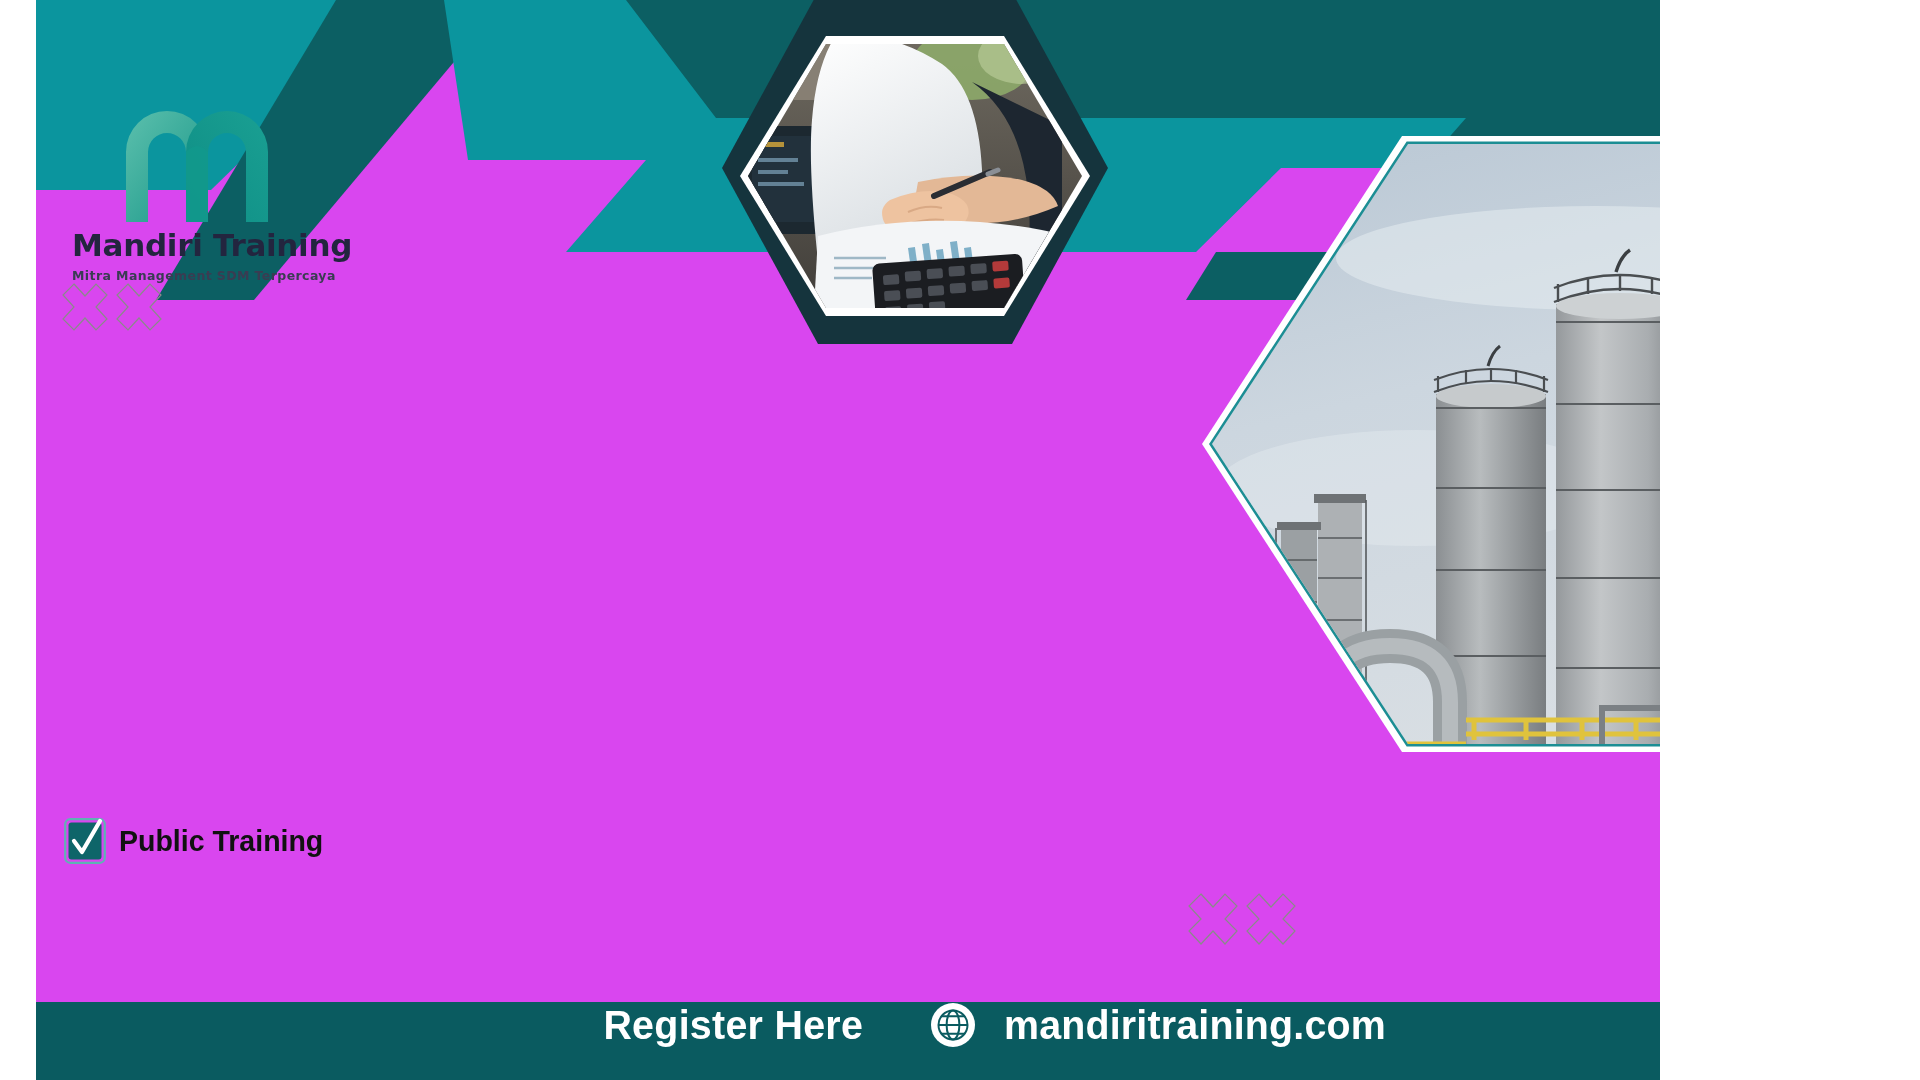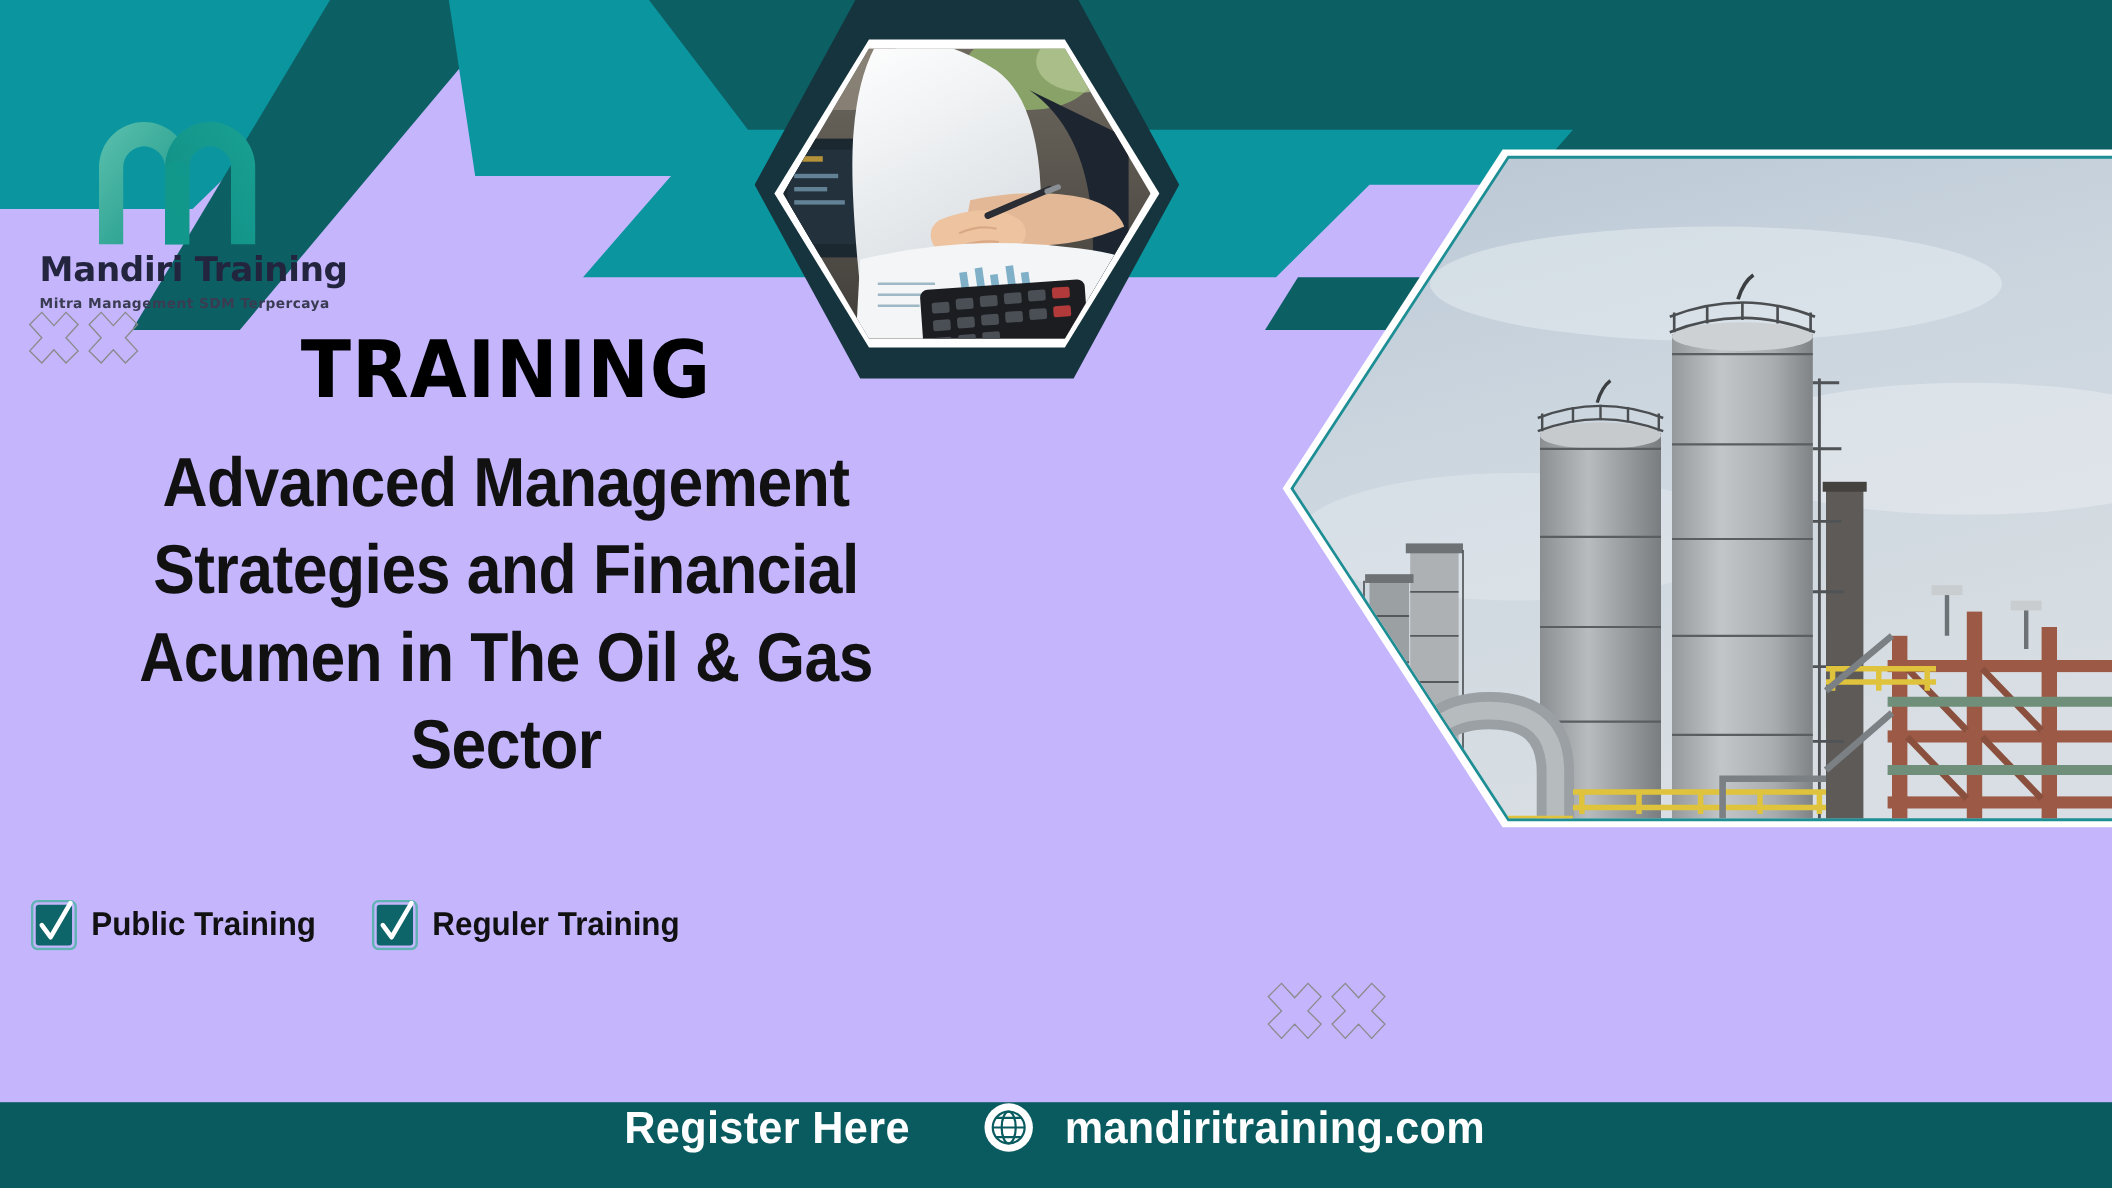--- a/index.html
+++ b/index.html
@@ -2,21 +2,21 @@
 <html><head>
 <meta charset="utf-8">
 <style>
   * { margin:0; padding:0; box-sizing:border-box; }
   html,body{ background:#ffffff; }
   body{
     width:1920px; height:1080px;
     font-family:"Liberation Sans", sans-serif;
     overflow:hidden; position:relative;
   }
-  #poster{ position:absolute; inset:0; width:1920px; height:1080px; background:#c4b5fd; overflow:hidden; }
+  #poster{ position:absolute; inset:0; width:1624px; height:1080px; background:#d946ef; overflow:hidden;margin-left:36px; }
 
   
   .bands{ position:absolute; left:0; top:0; width:1920px; height:300px; }
 
   
   .logo-block{ position:absolute; left:36px; top:100px; width:250px; text-align:center; }
   .logo-mark{ width:162px; height:125px; margin:0 auto; display:block; }
   .logo-name{
     font-family:"DejaVu Sans", sans-serif;
     font-weight:bold; font-size:31px; color:#23253f;
@@ -132,46 +132,29 @@
 
   <div class="xdeco" style="left:1148px; top:888px;">
     <svg width="116" height="66" viewBox="0 0 116 66" aria-hidden="true">
       <g fill="none" stroke="#8a8a8a" stroke-width="1.2">
         <polygon points="17,6 29,19 41,6 53,18 41,31 53,43 41,56 29,43 17,56 5,43 17,31 5,18"></polygon>
         <polygon points="75,6 87,19 99,6 111,18 99,31 111,43 99,56 87,43 75,56 63,43 75,31 63,18"></polygon>
       </g>
     </svg>
   </div>
 
-  <div class="headline-wrap">
-    <div class="kicker">TRAINING</div>
-    <div class="title">
-      <div>Advanced Management</div>
-      <div>Strategies and Financial</div>
-      <div>Acumen in The Oil &amp; Gas</div>
-      <div>Sector</div>
-    </div>
-  </div>
 
   <div class="checkrow">
     <div class="checkitem">
       <svg class="cbox" viewBox="0 0 42 46" aria-hidden="true">
         <rect x="1.2" y="1.2" width="39.6" height="43.6" rx="5" fill="none" stroke="#5fb3b3" stroke-width="2.2"></rect>
         <rect x="4.5" y="4.5" width="33" height="37" rx="3" fill="#0e6569"></rect>
         <path d="M10 23 L18 34 L36 3" fill="none" stroke="#ffffff" stroke-width="4.2" stroke-linecap="round" stroke-linejoin="round"></path>
       </svg>
       <span class="clabel">Public Training</span>
-    </div>
-    <div class="checkitem">
-      <svg class="cbox" viewBox="0 0 42 46" aria-hidden="true">
-        <rect x="1.2" y="1.2" width="39.6" height="43.6" rx="5" fill="none" stroke="#5fb3b3" stroke-width="2.2"></rect>
-        <rect x="4.5" y="4.5" width="33" height="37" rx="3" fill="#0e6569"></rect>
-        <path d="M10 23 L18 34 L36 3" fill="none" stroke="#ffffff" stroke-width="4.2" stroke-linecap="round" stroke-linejoin="round"></path>
-      </svg>
-      <span class="clabel">Reguler Training</span>
     </div>
   </div>
 
   <svg class="hex-right" viewBox="0 0 960 672" aria-hidden="true">
     <defs>
       <clipPath id="hexR">
         <polygon points="216,336 412,36 960,36 960,636 412,636"></polygon>
       </clipPath>
       <linearGradient id="sky" x1="0" y1="0" x2="0.3" y2="1">
         <stop offset="0" stop-color="#b9c7d4"></stop>

